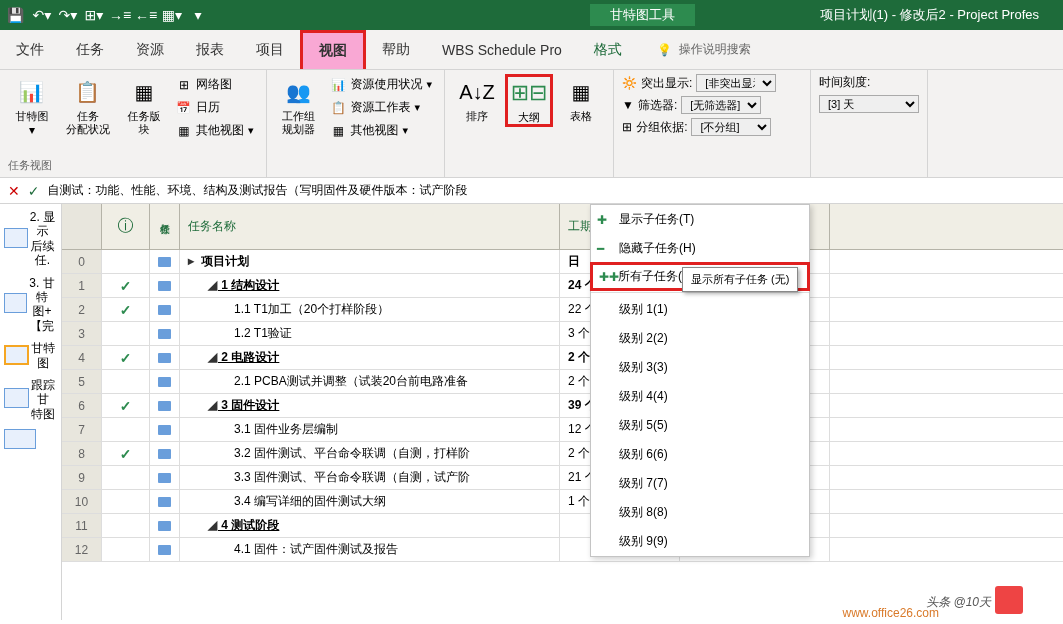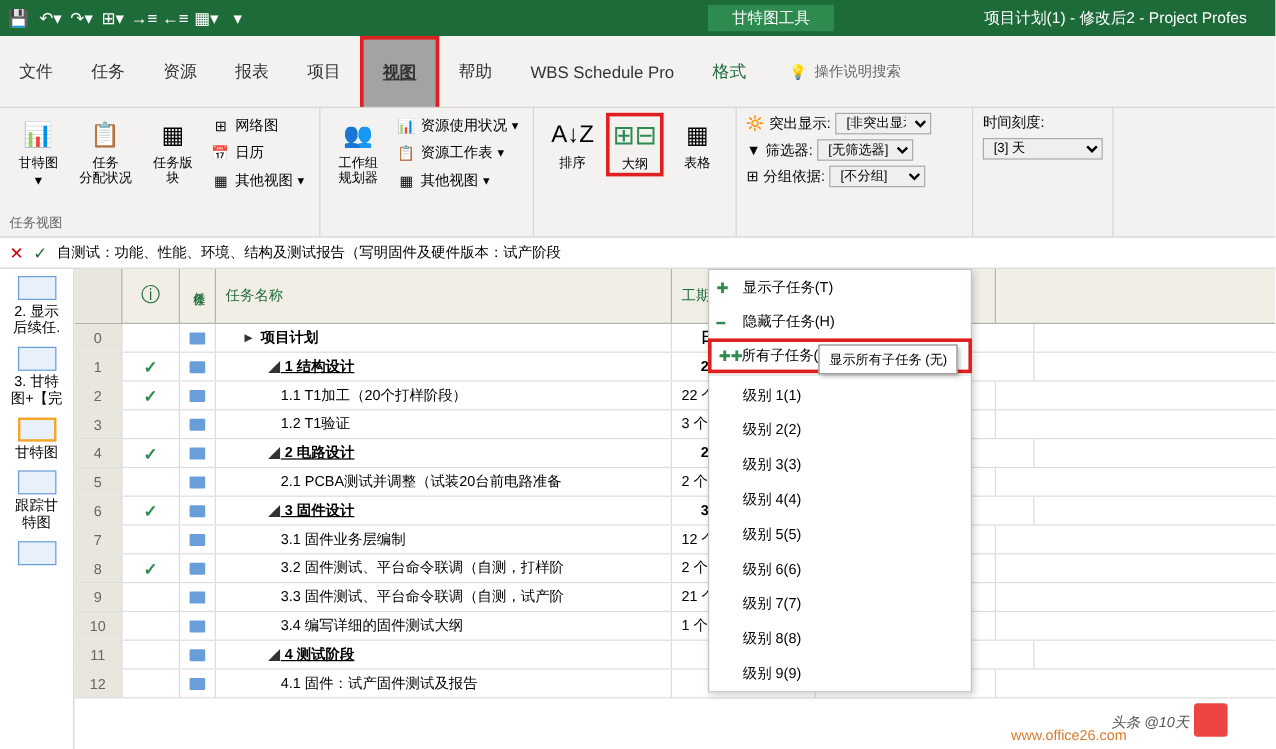--- a/index.html
+++ b/index.html
@@ -4,23 +4,23 @@
   <style>
     * { margin: 0; padding: 0; box-sizing: border-box; font-family: "Microsoft YaHei", Arial, sans-serif; font-size: 12px; }
     body { background: #fff; width: 1063px; height: 624px; overflow: hidden; position: relative; }
     
     .titlebar { background: #1e6b3a; height: 30px; display: flex; align-items: center; color: #fff; padding: 0 4px; }
     .titlebar .qat { display: flex; align-items: center; gap: 2px; }
     .titlebar .qat .icon { width: 24px; height: 24px; display: flex; align-items: center; justify-content: center; color: #fff; font-size: 14px; }
     .titlebar .context-tab { background: #2d8b4f; padding: 2px 20px; margin-left: 380px; font-size: 13px; }
     .titlebar .app-title { margin-left: auto; margin-right: 20px; font-size: 13px; }
     
-    .menubar { background: #f3f2f1; height: 60px; display: flex; align-items: stretch; border-bottom: 1px solid #d4d4d4; }
+    .menubar { background: #f3f2f1; height: 40px; display: flex; align-items: stretch; border-bottom: 1px solid #d4d4d4; }
     .menubar .tab { padding: 0 16px; display: flex; align-items: center; font-size: 14px; color: #333; cursor: pointer; }
-    .menubar .tab.active { border: 3px solid #e02020; border-bottom: none; background: #a3a3a3; font-weight: bold; text-decoration: underline; }
+    .menubar .tab.active { border: 3px solid #e02020; border-bottom: none; background: #f9a8d4; font-weight: bold; }
     .menubar .tab.format { color: #1e6b3a; }
     .menubar .search { margin-left: 20px; display: flex; align-items: center; gap: 6px; color: #666; }
     
     .ribbon { background: #f3f2f1; display: flex; height: 108px; border-bottom: 1px solid #d4d4d4; }
     .ribbon-group { border-right: 1px solid #d4d4d4; padding: 4px 8px; display: flex; flex-direction: column; }
     .ribbon-group-content { flex: 1; display: flex; align-items: flex-start; gap: 4px; }
     .ribbon-group-label { text-align: left; font-size: 11px; color: #666; padding-top: 2px; }
     
     .big-btn { display: flex; flex-direction: column; align-items: center; padding: 2px 6px; cursor: pointer; min-width: 48px; }
     .big-btn .icon-box { width: 32px; height: 32px; display: flex; align-items: center; justify-content: center; font-size: 20px; }
@@ -34,21 +34,21 @@
     .form-row { display: flex; align-items: center; gap: 4px; margin-bottom: 2px; font-size: 11px; }
     .form-row input, .form-row select { font-size: 11px; border: 1px solid #aaa; padding: 1px 4px; width: 80px; }
     
     .formula-bar { height: 26px; display: flex; align-items: center; border-bottom: 1px solid #d4d4d4; padding: 0 8px; gap: 8px; }
     .formula-bar .fx-cancel { color: #c00; font-size: 14px; }
     .formula-bar .fx-check { color: #1e6b3a; font-size: 14px; }
     .formula-bar input { border: none; flex: 1; font-size: 12px; outline: none; }
     
     .main-area { display: flex; height: calc(100% - 208px); }
     .side-panel { width: 62px; border-right: 1px solid #d4d4d4; display: flex; flex-direction: column; padding: 4px 2px; gap: 4px; }
-    .side-item { display: flex; flex-direction: column; align-items: center; padding: 2px; cursor: pointer; font-size: 10px; text-align: center; line-height: 1.2; }
+    .side-item { display: flex; flex-direction: row; align-items: center; padding: 2px; cursor: pointer; font-size: 10px; text-align: center; line-height: 1.2; }
     .side-item .icon-m { width: 32px; height: 20px; border: 1px solid #6a9edb; background: #e8f0fc; margin-bottom: 2px; }
     .side-item.active .icon-m { border: 2px solid #f5a623; }
     
     .grid-area { flex: 1; overflow: hidden; position: relative; }
     .grid-header { display: flex; background: #f0eee5; border-bottom: 1px solid #b5b3a8; position: relative; }
     .grid-header .col { padding: 12px 8px; border-right: 1px solid #b5b3a8; color: #1e6b3a; font-weight: normal; display: flex; align-items: center; }
     .col-num { width: 40px; background: #e8e6dd; }
     .col-info { width: 48px; justify-content: center; }
     .col-mode { width: 30px; font-size: 10px; line-height: 1; writing-mode: vertical-rl; padding: 4px 2px; }
     .col-name { width: 380px; }
@@ -62,21 +62,21 @@
     .grid-row .cell.mode { width: 30px; justify-content: center; }
     .grid-row .cell.name { width: 380px; }
     .grid-row .cell.dur { width: 120px; }
     .grid-row .cell.start { width: 150px; }
     .check { color: #2d8b4f; font-size: 14px; font-weight: bold; }
     .mode-icon { width: 14px; height: 10px; background: #6a9edb; border-radius: 1px; }
     .task-name.l0 { font-weight: bold; }
     .task-name.l1 { font-weight: bold; padding-left: 20px; text-decoration: underline; }
     .task-name.l2 { padding-left: 46px; }
     .expand { display:inline-block; width:10px; color:#333; }
-    .bold { font-weight: bold; margin-left: 16px; }
+    .bold { font-weight: bold; }
     
     .dropdown-menu { position: absolute; top: 0; left: 528px; width: 220px; background: #fff; border: 1px solid #c4c4c4; box-shadow: 2px 2px 6px rgba(0,0,0,0.2); z-index: 100; }
     .dropdown-item { display: flex; align-items: center; padding: 6px 28px; font-size: 12px; cursor: pointer; gap: 8px; position: relative; }
     .dropdown-item.highlighted { border: 3px solid #e02020; padding: 3px 25px; margin: -1px; }
     .dropdown-item .menu-icon { position: absolute; left: 6px; font-size: 12px; }
     .dropdown-sep { height: 1px; background: #ddd; margin: 2px 0; }
     
     .tooltip { position: absolute; background: #fff; border: 1px solid #888; padding: 4px 8px; font-size: 11px; box-shadow: 2px 2px 4px rgba(0,0,0,0.3); z-index: 200; }
     .watermark { position: absolute; bottom: 10px; right: 40px; font-size: 24px; color: #555; z-index: 50; font-style: italic; text-shadow: 1px 1px 2px #fff; }
     .watermark2 { position: absolute; bottom: 4px; right: 124px; font-size: 12px; color: #d97a2a; }

